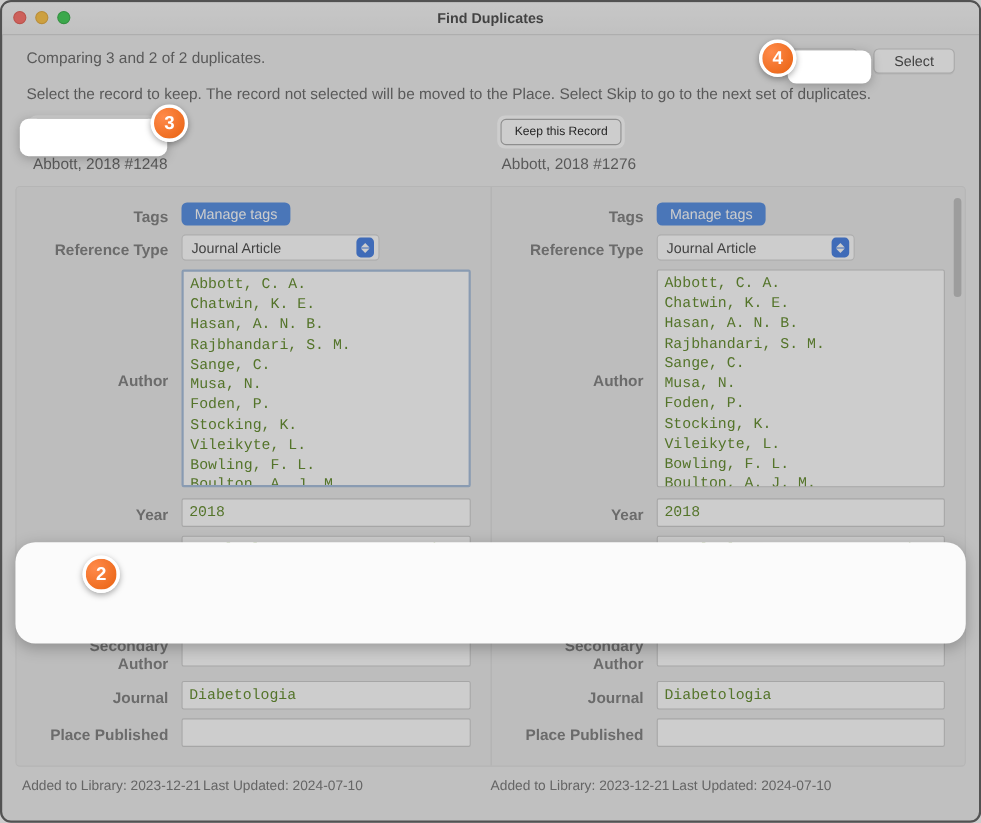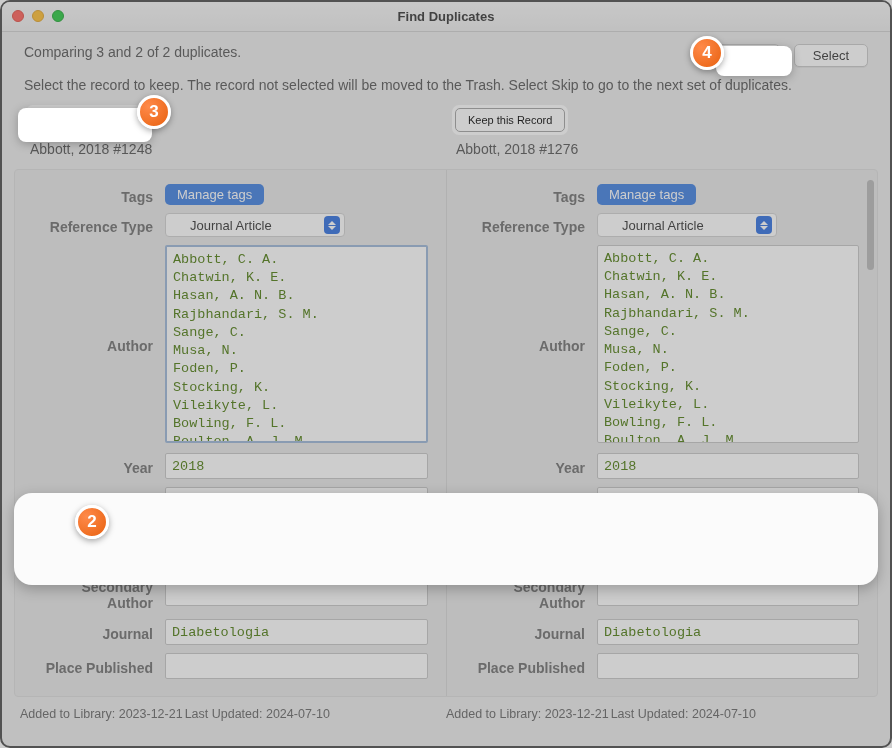--- a/index.html
+++ b/index.html
@@ -53,21 +53,21 @@
   .panel + .panel { border-left:1px solid #d6d6d6; }
   .scroll-gutter { position:absolute; right:2px; top:6px; bottom:6px; width:10px; }
   .scroll-thumb { position:absolute; top:4px; right:1px; width:7px; height:90px; background:#b8b8b8; border-radius:4px; }
   .field-row { display:flex; align-items:center; margin-bottom:10px; }
   .field-row.tight { margin-bottom:8px; }
   .label { width:132px; text-align:right; padding-right:12px; padding-top:4px; font-size:14px; font-weight:600; color:#6f6f6f; }
   .val { flex:1; }
   .pill-btn { background:#3f7fe0; color:#fff; border:none; border-radius:5px; padding:3px 12px; font-size:13px; }
   .select {
     width:180px; height:24px; background:#fff; border:1px solid #d0d0d0; border-radius:4px;
-    display:flex; align-items:center; justify-content:space-between; padding:0 4px 0 24px;
+    display:flex; align-items:center; justify-content:space-between; padding:0 4px 0 8px;
     font-size:13px; color:#333;
   }
   .stepper {
     width:16px; height:18px; background:#2f6fe0; border-radius:4px;
     display:flex; flex-direction:column; align-items:center; justify-content:center;
   }
   .stepper::before { content:""; border-left:4px solid transparent; border-right:4px solid transparent; border-bottom:4px solid #fff; margin-bottom:1px;}
   .stepper::after  { content:""; border-left:4px solid transparent; border-right:4px solid transparent; border-top:4px solid #fff;}
   .authors-box, .text-input, .ta {
     width:100%; background:#fff; border:1px solid #c6c6c6; border-radius:2px;
@@ -121,21 +121,21 @@
   </div>
 
   <div class="toprow">
     <div>Comparing 3 and 2 of 2 duplicates.</div>
     <div class="topbuttons">
       <button class="mac-btn">Skip</button>
       <button class="mac-btn">Select</button>
     </div>
   </div>
 
-  <div class="instruction">Select the record to keep. The record not selected will be moved to the Trash. Select Skip to go to the next set of duplicates.</div>
+  <div class="instruction">Select the record to keep. The record not selected will be moved to the Place. Select Skip to go to the next set of duplicates.</div>
 
   <div class="keep-row">
     <div class="half">
       <span class="keep-btn-wrap"><button class="keep-btn">Keep this Record</button></span>
       <div class="recid">Abbott, 2018 #1248</div>
     </div>
     <div class="half">
       <span class="keep-btn-wrap"><button class="keep-btn">Keep this Record</button></span>
       <div class="recid">Abbott, 2018 #1276</div>
     </div>

